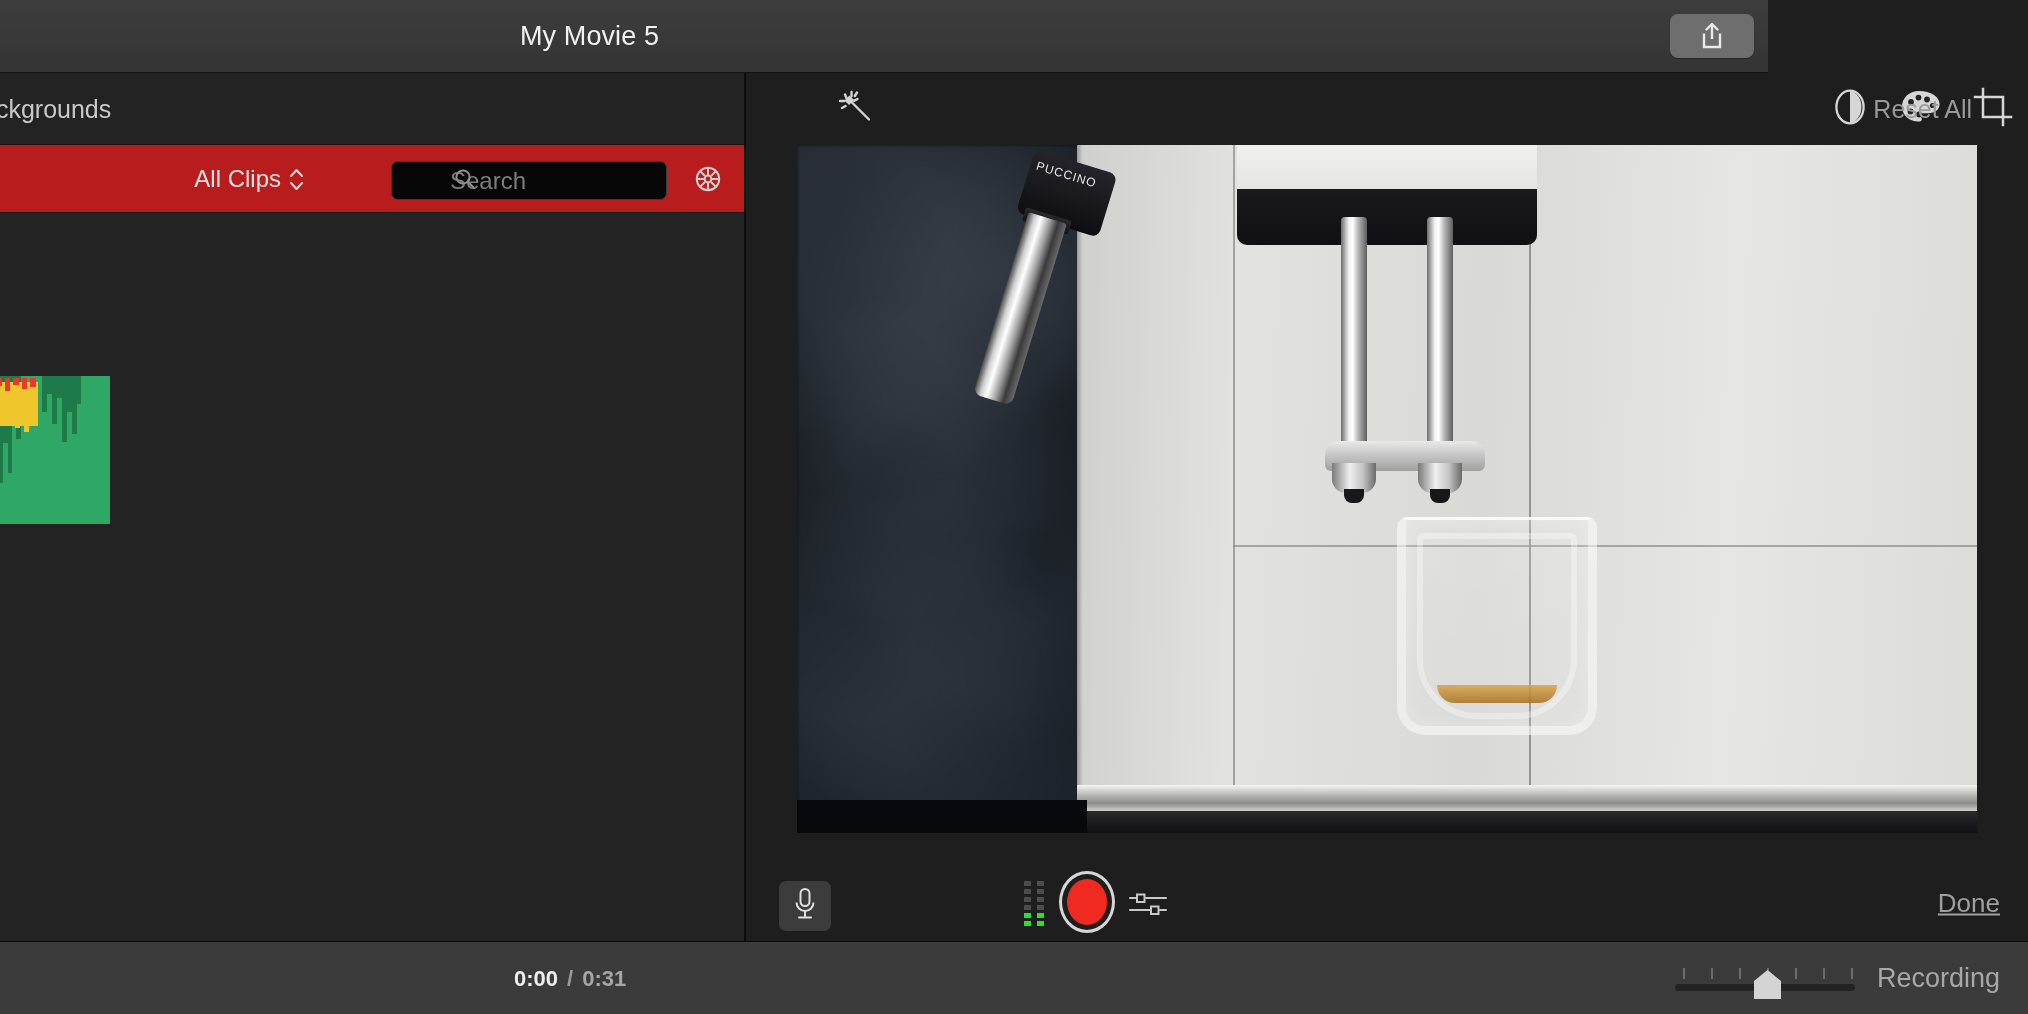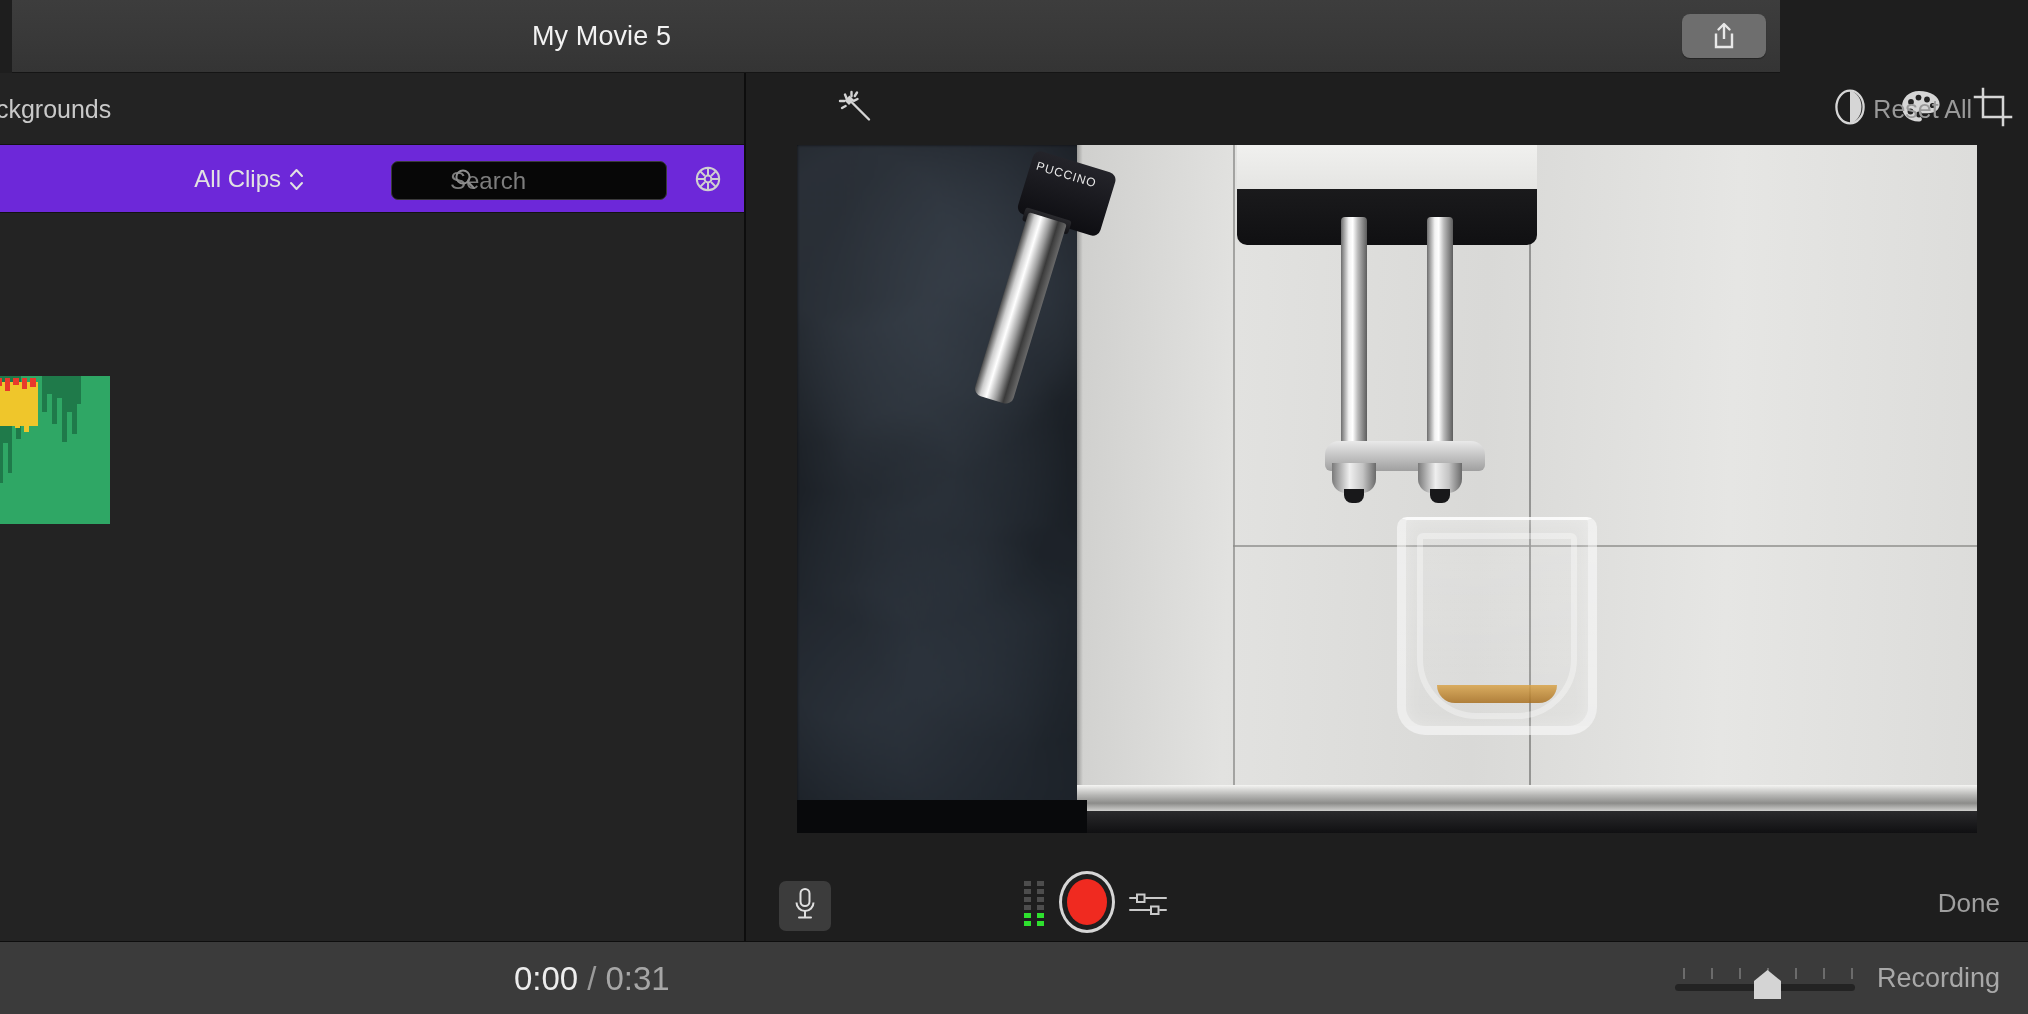--- a/index.html
+++ b/index.html
@@ -10,21 +10,20 @@
     -webkit-font-smoothing:antialiased;
     color:#d8d8d8;
   }
   #app { position:relative; width:2028px; height:1014px; }
 
   
   .titlebar {
     position:absolute; left:0; top:0; width:1768px; height:73px;
     background:linear-gradient(180deg,#3d3d3d 0%,#383838 60%,#343434 100%);
     border-bottom:1px solid #151515;
-    margin-left:12px;
   }
   .title-text {
     position:absolute; left:0; top:0; width:2028px; height:73px;
     display:flex; align-items:center; justify-content:center;
     font-size:27px; color:#f2f2f2; letter-spacing:.1px;
     
     justify-content:flex-start; padding-left:520px;
   }
   .share-btn {
     position:absolute; right:14px; top:14px; width:84px; height:44px;
@@ -46,21 +45,21 @@
   .lib-tab {
     position:absolute; top:0; height:72px;
     display:flex; align-items:center;
     font-size:25px; color:#c9c9c9;
   }
   .lib-tab.t-backgrounds { left:-18px; }
   .lib-tab.t-transitions { left:197px; }
 
   .filter-bar {
     position:absolute; left:0; top:72px; width:784px; height:68px;
-    border-bottom:1px solid #121212; background:#6d28d9;
+    border-bottom:1px solid #121212; background:#b91c1c;
   }
   .all-clips {
     position:absolute; right:480px; top:0; height:68px;
     display:flex; align-items:center; gap:8px;
     font-size:24px; color:#e2e2e2; white-space:nowrap;
   }
   .stepper { display:flex; flex-direction:column; gap:3px; }
   .stepper svg { display:block; }
 
   .search-box {
@@ -266,39 +265,39 @@
     border:3px solid #d6d6d6; border-radius:50%;
     display:flex; align-items:center; justify-content:center;
     background:transparent;
   }
   .rec-dot { width:40px; height:46px; background:#f02a20; border-radius:50%; }
   .mix-icon {
     position:absolute; left:382px; top:22px; width:40px; height:34px;
   }
   .done-btn {
     position:absolute; right:28px; top:50%; transform:translateY(-50%);
-    font-size:26px; color:#9f9f9f; white-space:nowrap;
+    font-size:26px; color:#9f9f9f; white-space:nowrap;text-decoration:underline;
   }
 
   
   .tooltip {
     position:absolute; left:1077px; top:936px; z-index:60;
     background:#ececec; color:#0b0b0b;
     font-size:24px; padding:6px 14px 8px 14px;
     border:1px solid #b6b6b6; white-space:nowrap;
   }
 
   
   .bottom-bar {
     position:absolute; left:0; top:941px; width:2028px; height:73px;
     background:#3b3b3b; border-top:1px solid #0e0e0e;
   }
   .timecode {
     position:absolute; left:514px; top:0; height:73px;
-    display:flex; align-items:center; gap:9px; font-size:33px;
+    display:flex; align-items:center; gap:9px; font-size:22px;font-weight:bold;
   }
   .tc-cur { color:#ededed; }
   .tc-sep { color:#9a9a9a; }
   .tc-tot { color:#a6a6a6; }
 
   .zoom-slider {
     position:absolute; left:1670px; top:0; height:73px; width:190px;
     display:flex; align-items:center;
   }
   .zs-track {

